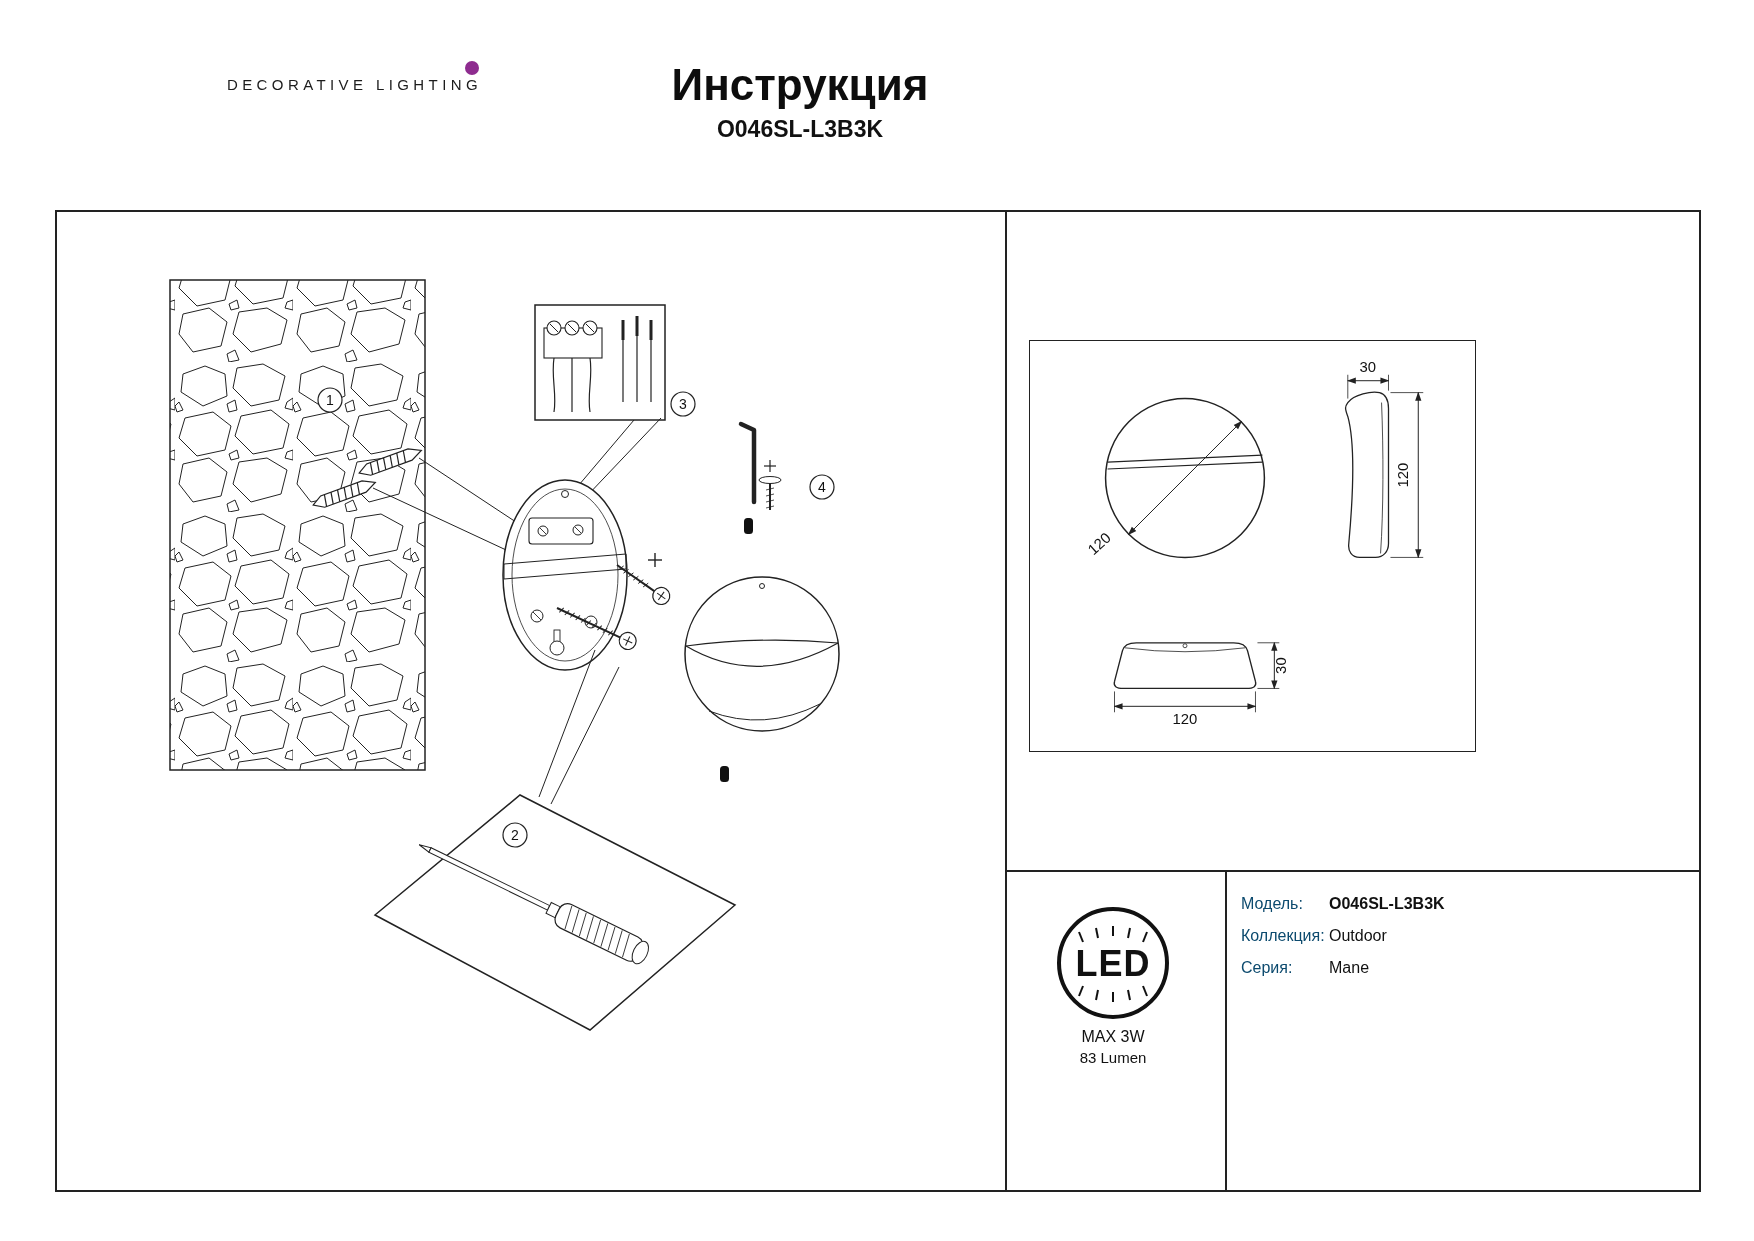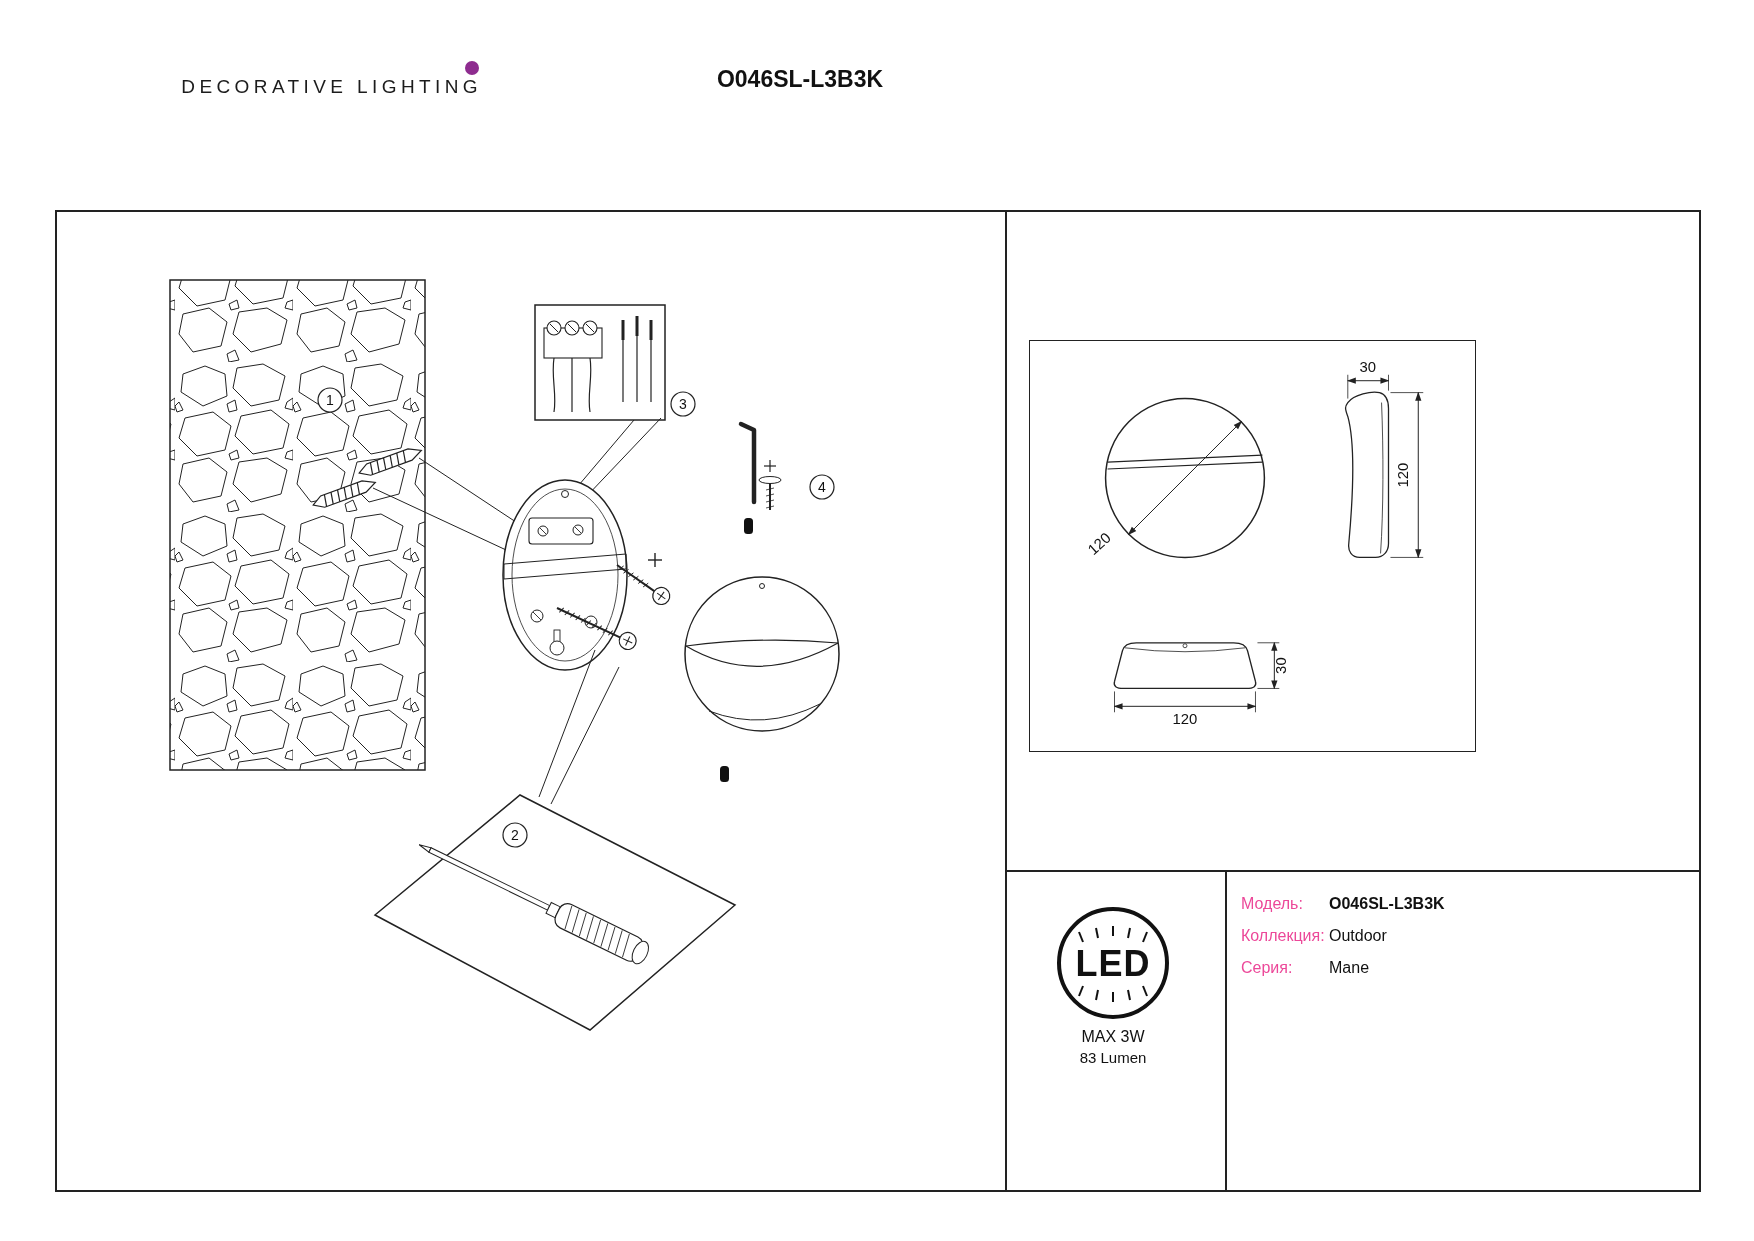--- a/index.html
+++ b/index.html
@@ -19,21 +19,21 @@
     font-size: 62px; font-weight: 800; letter-spacing: 6px;
     color: #131313; line-height: 1; white-space: nowrap;
   }
   .logo-dot {
     position: absolute; top: -9px; right: 3px;
     width: 14px; height: 14px; border-radius: 50%;
     background: #8e2c8f;
   }
   .logo-sub {
     margin-top: 6px; text-align: right;
-    font-size: 19px; font-weight: 500; letter-spacing: 4.4px;
+    font-size: 15px; font-weight: 500; letter-spacing: 4.4px;
     color: #1c1c1c; white-space: nowrap;
   }
   .title-block { left: 598px; top: 60px; width: 404px; text-align: center; }
   .page-title { font-size: 44px; font-weight: 600; color: #0d0d0d; }
   .page-model { font-size: 23px; font-weight: 700; margin-top: 6px; }
 
   
   .main-frame {
     left: 55px; top: 210px; width: 1646px; height: 982px;
     border: 2px solid #222; background: #fff;
@@ -49,38 +49,39 @@
   }
   .dims-box svg { position: absolute; left: 0; top: 0; }
 
   .led-svg { position: absolute; left: 20px; top: 690px; }
 
   .spec-divider { left: 218px; top: 658px; width: 2px; height: 320px; }
   .section-divider { left: 0; top: 658px; width: 692px; height: 2px; }
 
   .spec-table { position: absolute; left: 234px; top: 682px; width: 450px; }
   .spec-row { display: flex; align-items: flex-start; margin-bottom: 13px; font-size: 16px; line-height: 1.2; }
-  .spec-label { width: 88px; flex: 0 0 88px; color: #ec4899; }
+  .spec-label { width: 88px; flex: 0 0 88px; color: #0c4a6e; }
   .spec-value { color: #111; }
   .spec-value.bold { font-weight: 700; }
   .lamp-icon-cell { margin-top: -4px; }
 
   svg text { font-family: "Liberation Sans", sans-serif; fill: #111; }
 </style>
 </head>
 <body>
 
 <div class="abs logo-block">
   <div class="logo-text">
     <span class="logo-dot"></span>
   </div>
   <div class="logo-sub">DECORATIVE LIGHTING</div>
 </div>
 
 <div class="abs title-block">
+  <div class="page-title">Инструкция</div>
   <div class="page-model">O046SL-L3B3K</div>
 </div>
 
 <div class="abs main-frame">
 
   <svg class="diagram-svg" width="948" height="978" viewBox="0 0 948 978">
     <defs>
       <pattern id="pebbles" width="118" height="150" patternUnits="userSpaceOnUse">
         <polygon points="8,12 30,4 50,12 52,34 28,44 6,30" fill="#fff" stroke="#222" stroke-width="1"></polygon>
         <polygon points="62,6 88,2 110,14 104,38 76,44 58,26" fill="#fff" stroke="#222" stroke-width="1"></polygon>

